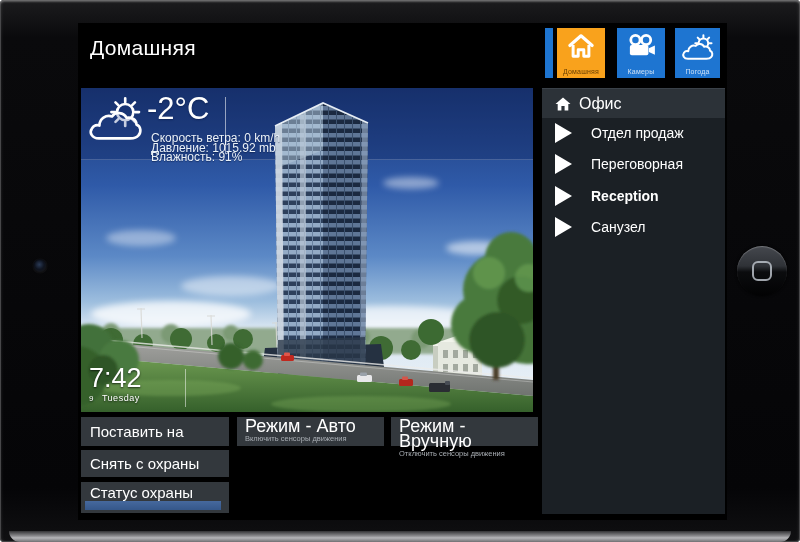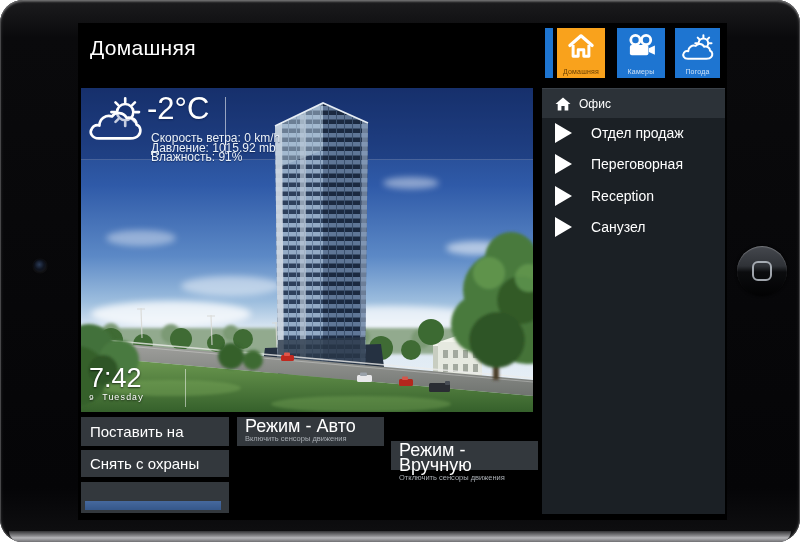--- a/index.html
+++ b/index.html
@@ -6,21 +6,21 @@
   html,body { width: 800px; height: 542px; }
   body {
     background: #ffffff;
     font-family: "Liberation Sans", sans-serif;
     position: relative;
     overflow: hidden;
   }
   
   .tablet {
     position: absolute; inset: 0;
-    border-radius: 23px;
+    border-radius: 4px;
     background: linear-gradient(180deg,#1c1c1e 0%,#0a0a0c 7%,#050507 90%,#101012 100%);
     box-shadow:
       inset 0 2px 2px rgba(255,255,255,.28),
       inset 0 -1px 2px rgba(255,255,255,.10),
       inset 2px 0 3px rgba(255,255,255,.07),
       inset -2px 0 3px rgba(255,255,255,.07),
       inset 0 0 0 1px #2a2a2c;
   }
   .bottom-edge {
     position: absolute; left: 9px; right: 9px; bottom: 0; height: 11px;
@@ -82,51 +82,51 @@
     position: absolute; left: 70px; top: 46px;
     font-size: 12px; line-height: 9.5px; color: #eaf1f8;
     text-shadow: 0 1px 1px rgba(0,20,60,.5);
   }
   .w-divider {
     position: absolute; left: 144px; top: 9px; width: 1px; height: 57px;
     background: rgba(255,255,255,.55);
   }
   .clock { position: absolute; left: 8px; top: 276px; color: #fff; text-shadow: 0 1px 2px rgba(0,0,0,.65); }
   .clock .time { font-size: 27px; line-height: 28px; }
-  .clock .date { font-size: 9px; margin-top: 1px; letter-spacing: .5px; font-family: Liberation Mono, monospace; }
+  .clock .date { font-size: 9px; margin-top: 1px; letter-spacing: .5px; }
   .clock .date .day { font-size: 8px; margin-right: 8px; }
   .clock-divider {
     position: absolute; left: 104px; top: 281px; width: 1px; height: 38px;
     background: rgba(255,255,255,.5);
   }
   
   .sidebar {
     position: absolute; left: 464px; top: 65px; width: 183px; height: 426px;
     background: #1B2025;
   }
   .room-active {
     position: absolute; left: 0; top: 0; width: 100%; height: 30px;
     background: #2C3238; border-top: 1px solid #3a4149; cursor: pointer;
   }
   .room-active svg { position: absolute; left: 13px; top: 8px; }
-  .room-active .room-label { position: absolute; left: 37px; top: 0; line-height: 30px; font-size: 12px; color: #fff; }
+  .room-active .room-label { position: absolute; left: 37px; top: 0; line-height: 30px; font-size: 16px; color: #fff; }
   .room-item { position: absolute; left: 0; width: 100%; height: 31px; cursor: pointer; }
   .room-item .tri {
     position: absolute; left: 13px; top: 5px; width: 0; height: 0;
     border-left: 17px solid #fff;
     border-top: 10px solid transparent;
     border-bottom: 10px solid transparent;
   }
   .room-item .room-label { position: absolute; left: 49px; top: 0; line-height: 31px; font-size: 14px; color: #fff; }
-  .ri-0 { top: 30px; } .ri-1 { top: 61px; } .ri-2 { top: 93px; } .ri-3 { top: 124px; }
+  .ri-0 { top: 30px; } .ri-1 { top: 61px; } .ri-2 { top: 93px; font-weight: bold; } .ri-3 { top: 124px; }
   
   .sec-btn { position: absolute; background: #33383D; color: #fff; cursor: pointer; }
   .b-arm    { left: 3px;   top: 394px; width: 148px; height: 29px; }
   .b-auto   { left: 159px; top: 394px; width: 147px; height: 29px; }
-  .b-manual { left: 313px; top: 394px; width: 147px; height: 29px; margin-top: 24px; }
+  .b-manual { left: 313px; top: 394px; width: 147px; height: 29px; }
   .b-disarm { left: 3px;   top: 427px; width: 148px; height: 27px; }
   .b-status { left: 3px;   top: 459px; width: 148px; height: 31px; }
   .sec-btn .t1 { font-size: 15px; line-height: 29px; padding-left: 9px; }
   .b-disarm .t1 { line-height: 27px; }
   .b-status .t1 { line-height: 22px; }
   .sec-btn .t2 { font-size: 18px; padding: 2px 0 0 8px; line-height: 15px; }
   .sec-btn .sub { font-size: 7.5px; padding-left: 8px; color: #A9AEB4; line-height: 9px; }
   .progress {
     position: absolute; left: 4px; top: 19px; width: 136px; height: 9px;
     background: linear-gradient(180deg,#46699e,#35578a);
@@ -387,18 +387,19 @@
       <div class="sub">Включить сенсоры движения</div>
     </div>
     <div class="sec-btn b-manual">
       <div class="t2">Режим - Вручную</div>
       <div class="sub">Отключить сенсоры движения</div>
     </div>
     <div class="sec-btn b-disarm">
       <div class="t1">Снять с охраны</div>
     </div>
     <div class="sec-btn b-status">
+      <div class="t1">Статус охраны</div>
       <div class="progress"></div>
     </div>
   </div>
 
   <div class="bottom-edge"></div>
 </div>
 
 </body></html>

